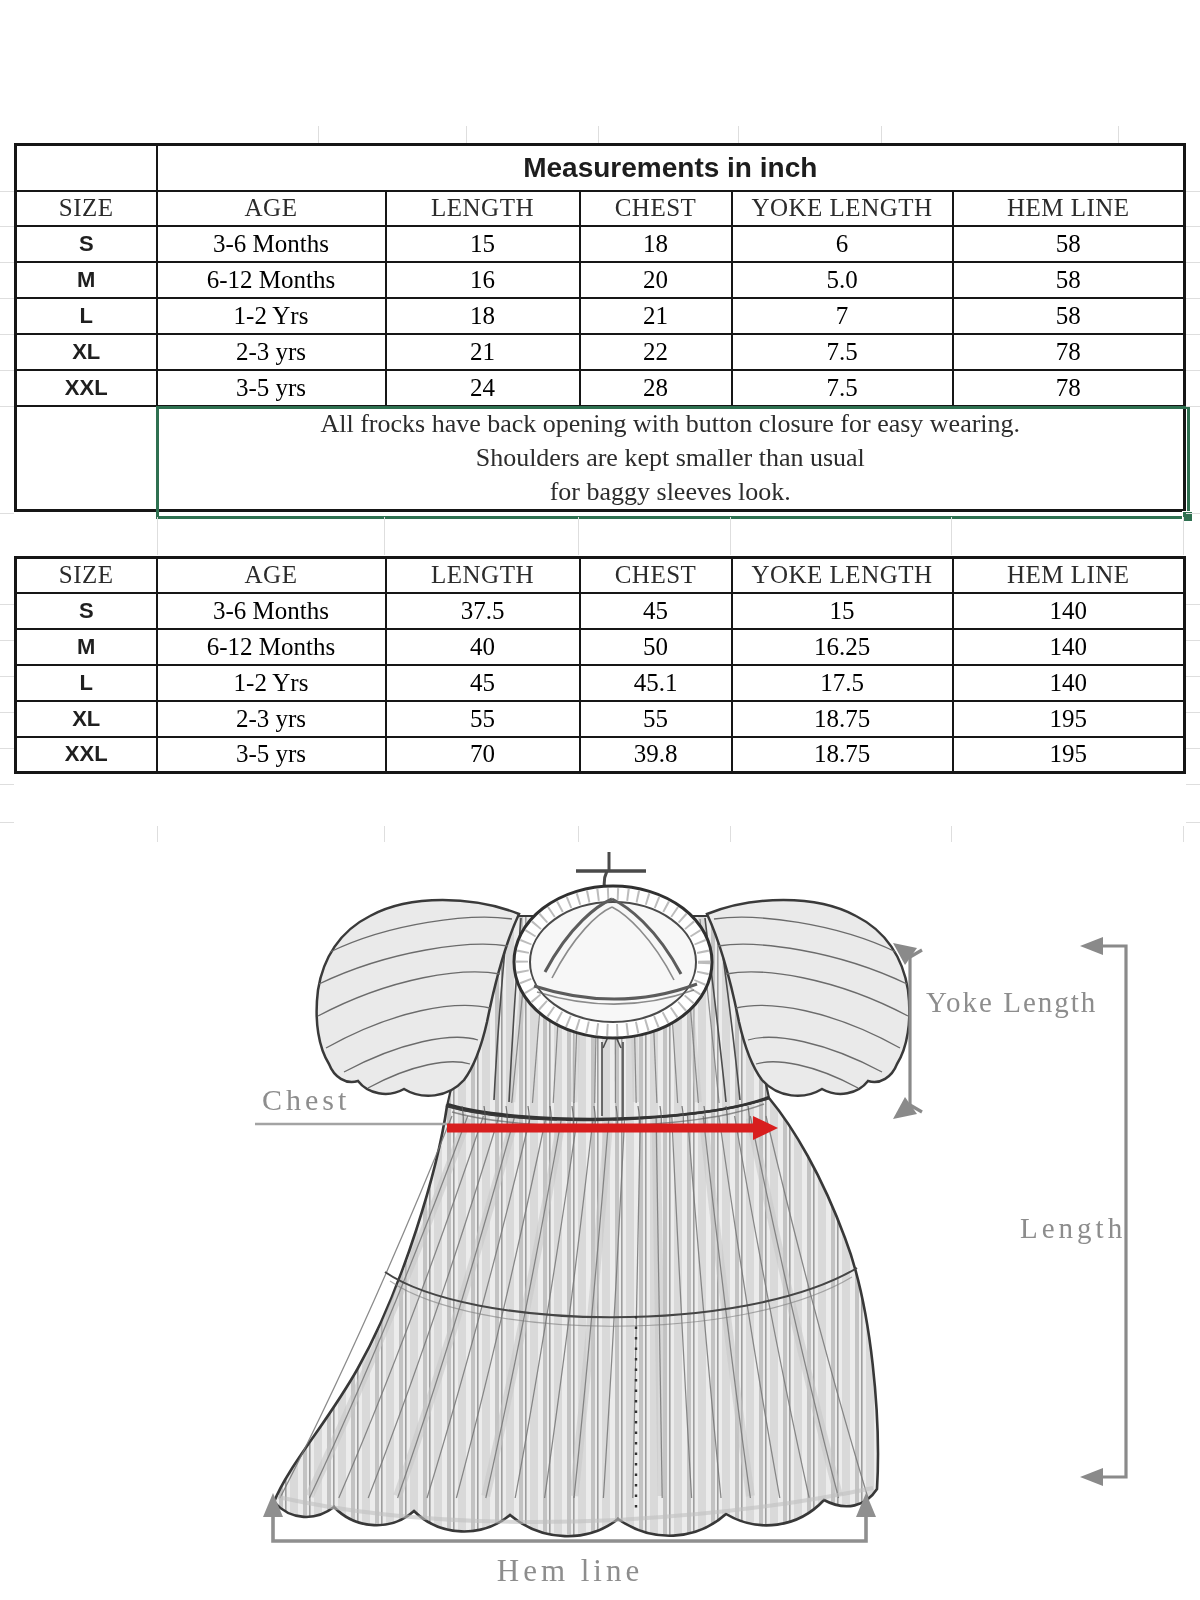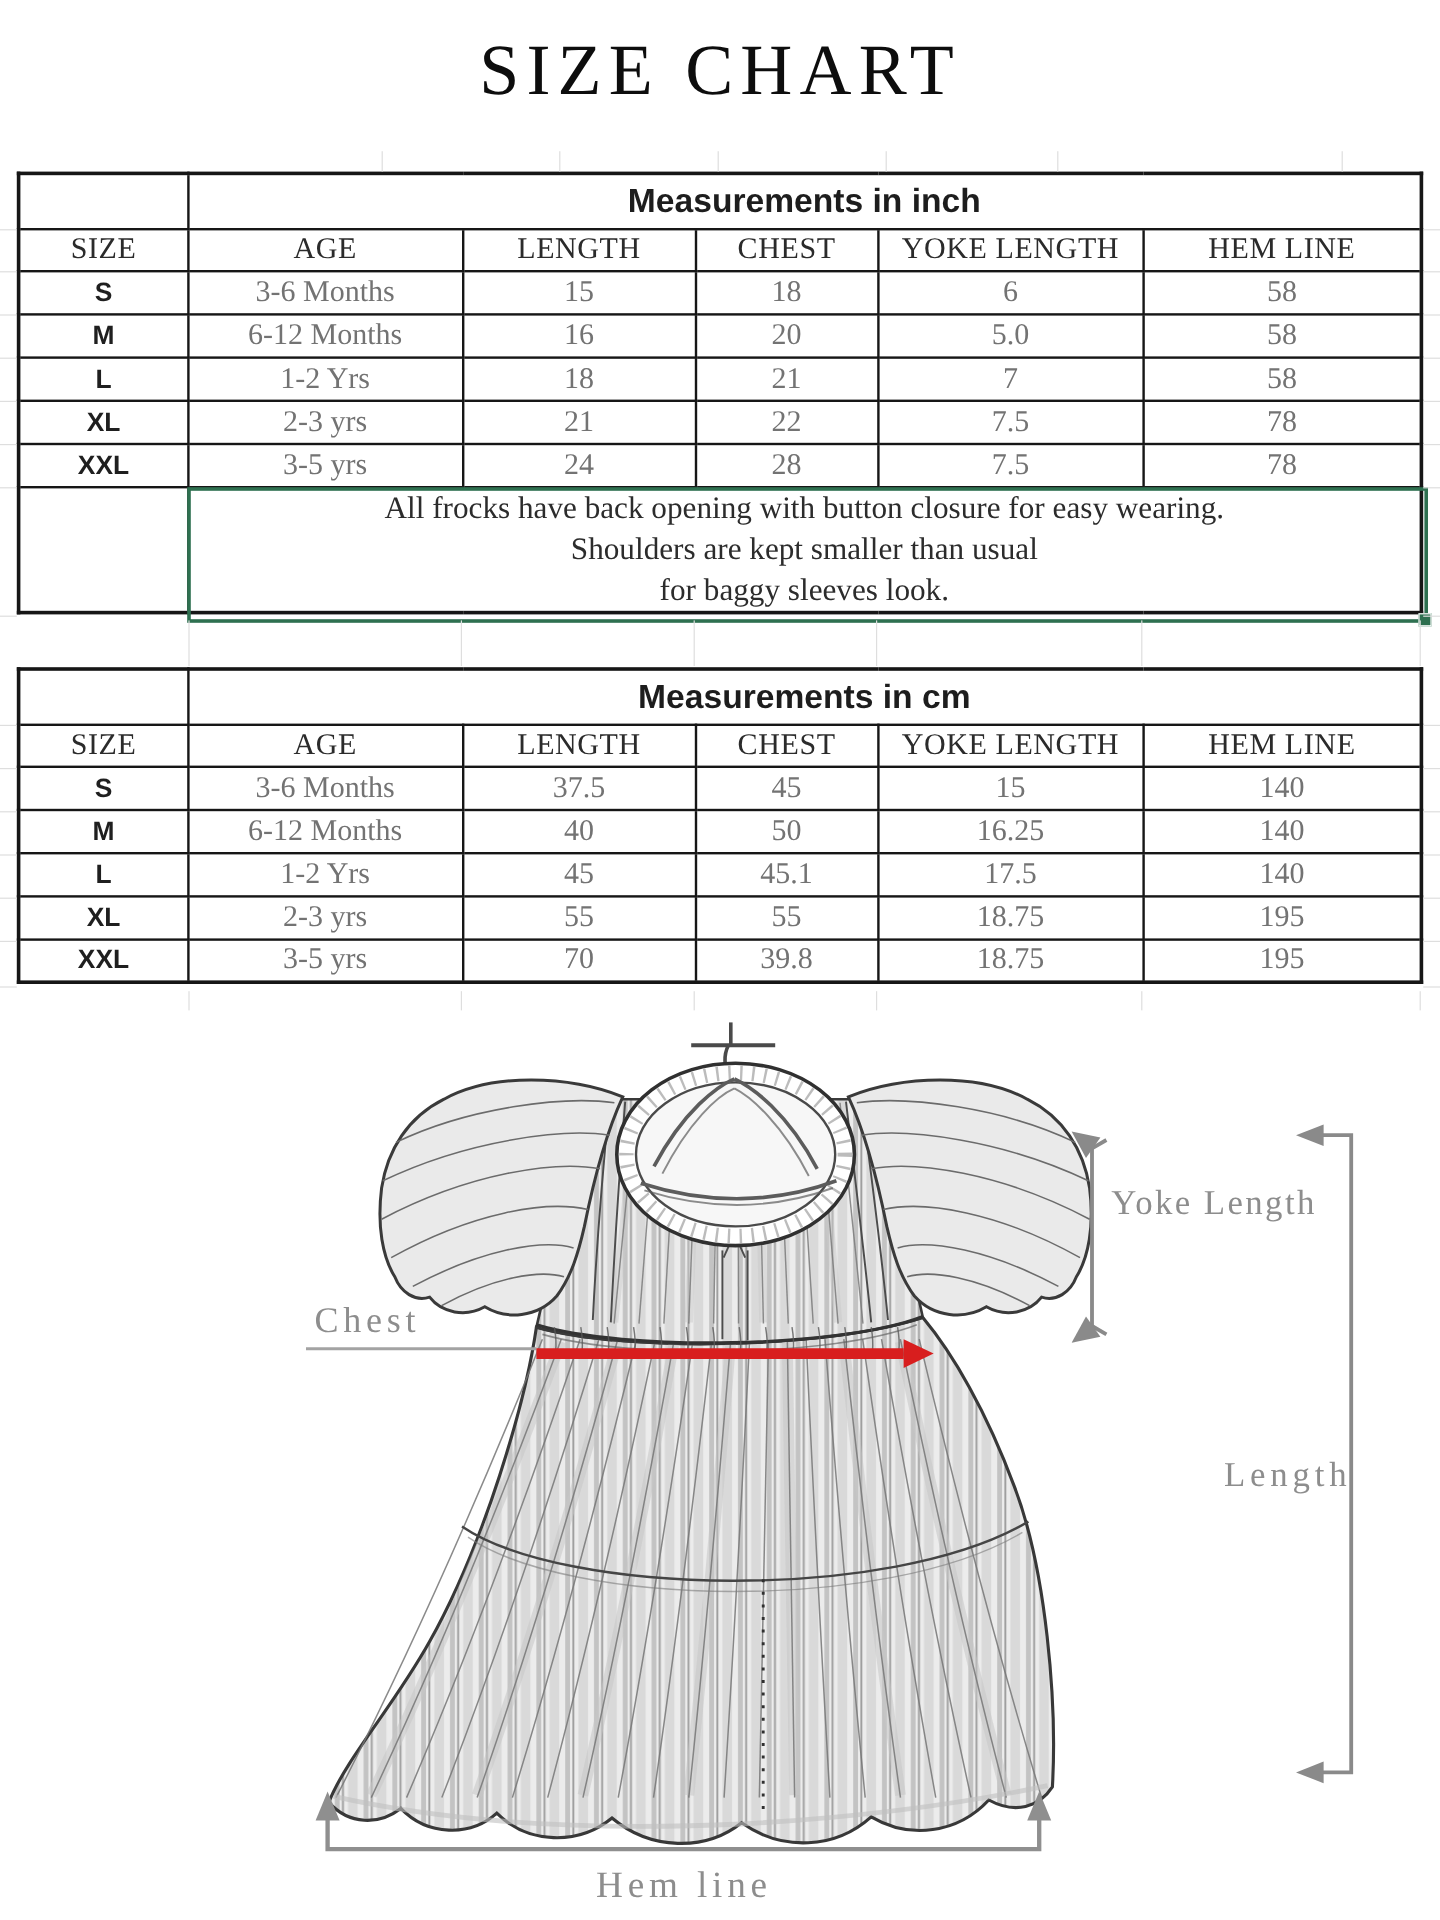--- a/index.html
+++ b/index.html
@@ -9,37 +9,36 @@
   .page-title{position:absolute;top:24px;left:0;width:1200px;text-align:center;
         font-family:"Liberation Serif",serif;font-size:60px;letter-spacing:6px;
         color:#0d0d0d;font-weight:400;}
   table.szt{position:absolute;border-collapse:collapse;table-layout:fixed;width:1169px;left:14px;
         border:3px solid var(--ink);}
   #t1{top:143px;} #t2{top:556px;}
   .szt td,.szt th{border:2px solid var(--ink);text-align:center;vertical-align:middle;
         padding:0;overflow:hidden;}
   .merged-header{font-family:"Liberation Sans",sans-serif;font-weight:bold;font-size:28px;color:#1d1d1d;}
   .szt th{font-family:"Liberation Serif",serif;font-weight:normal;font-size:25px;color:#2b2b2b;letter-spacing:.5px;}
-  .szt td.data{font-family:"Liberation Serif",serif;font-size:25px;color:#737373;margin-left:12px;}
+  .szt td.data{font-family:"Liberation Serif",serif;font-size:25px;color:#000000;margin-left:12px;}
   .szt td.szv{font-family:"Liberation Sans",sans-serif;font-weight:bold;font-size:22px;color:#1f1f1f;}
   .note-cell{font-family:"Liberation Serif",serif;font-size:26px;color:#2c2c2c;line-height:34px;}
   .green-overlay{position:absolute;left:156px;top:406px;width:1028px;height:107px;
         border:3px solid var(--green);pointer-events:none;}
   .sel-handle{position:absolute;right:-6px;bottom:-6px;width:9px;height:9px;
         background:var(--green);border:1px solid #fff;}
   .ggl{position:absolute;background:#dedede;}
   .dress-svg{position:absolute;left:0;top:830px;width:1200px;height:770px;}
   .ann-text{font-family:"Liberation Serif",serif;fill:#8d8d8d;}
 </style>
 </head>
 <body>
 
 <div class="page">
 
-  <div class="page-title">SIZE CHART</div>
 
   <table class="szt" id="t1">
     <colgroup>
         <col style="width:141px">
         <col style="width:229px">
         <col style="width:194px">
         <col style="width:152px">
         <col style="width:221px">
         <col style="width:232px">
       </colgroup>
@@ -114,24 +113,20 @@
   <table class="szt" id="t2">
     <colgroup>
         <col style="width:141px">
         <col style="width:229px">
         <col style="width:194px">
         <col style="width:152px">
         <col style="width:221px">
         <col style="width:232px">
       </colgroup>
     <tbody>
-        <tr style="height:46px">
-      <td></td>
-      <td colspan="5" class="merged-header">Measurements in cm</td>
-    </tr>
     <tr style="height:35px">
       <th>SIZE</th>
       <th>AGE</th>
       <th>LENGTH</th>
       <th>CHEST</th>
       <th>YOKE LENGTH</th>
       <th>HEM LINE</th>
     </tr>
     <tr style="height:36px">
       <td class="szv">S</td>

